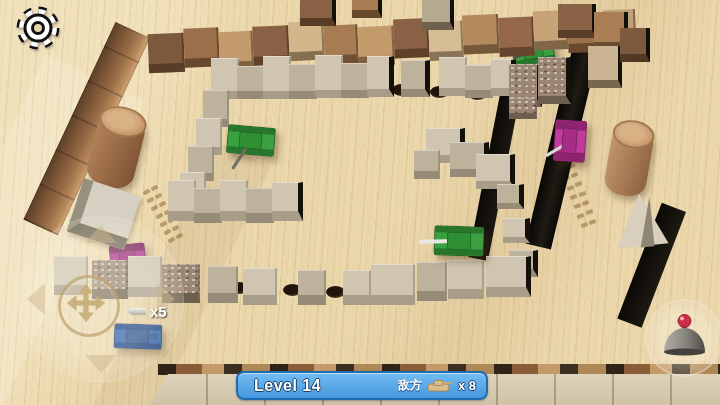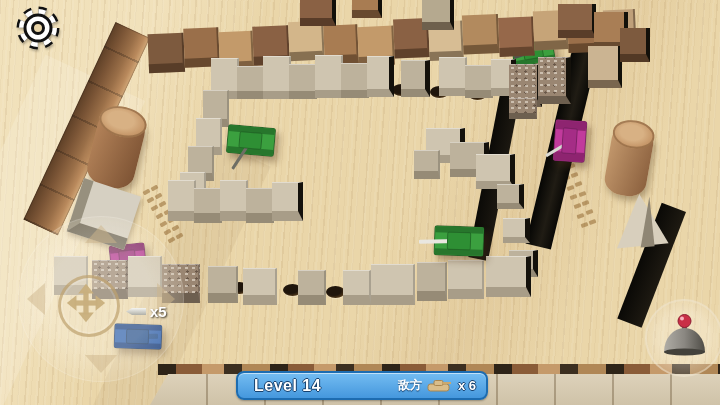--- a/index.html
+++ b/index.html
@@ -314,17 +314,17 @@
 
   <div class="bar">
     <span class="lvl">Level 14</span>
     <span class="egroup">
       <span class="efont">敌方</span>
       <svg width="26" height="13" viewBox="0 0 26 13">
         <rect x="1" y="5" width="21" height="7" rx="2.5" fill="#d9bd8a" stroke="#a8854f" stroke-width="1"></rect>
         <rect x="7" y="1.5" width="9" height="5" rx="1.5" fill="#d9bd8a" stroke="#a8854f" stroke-width="1"></rect>
         <rect x="16" y="3" width="8" height="2" fill="#c9a86f"></rect>
       </svg>
-      <span class="ecount">x 6</span>
+      <span class="ecount">x 8</span>
     </span>
   </div>
 
 </div>
 
 </body></html>

